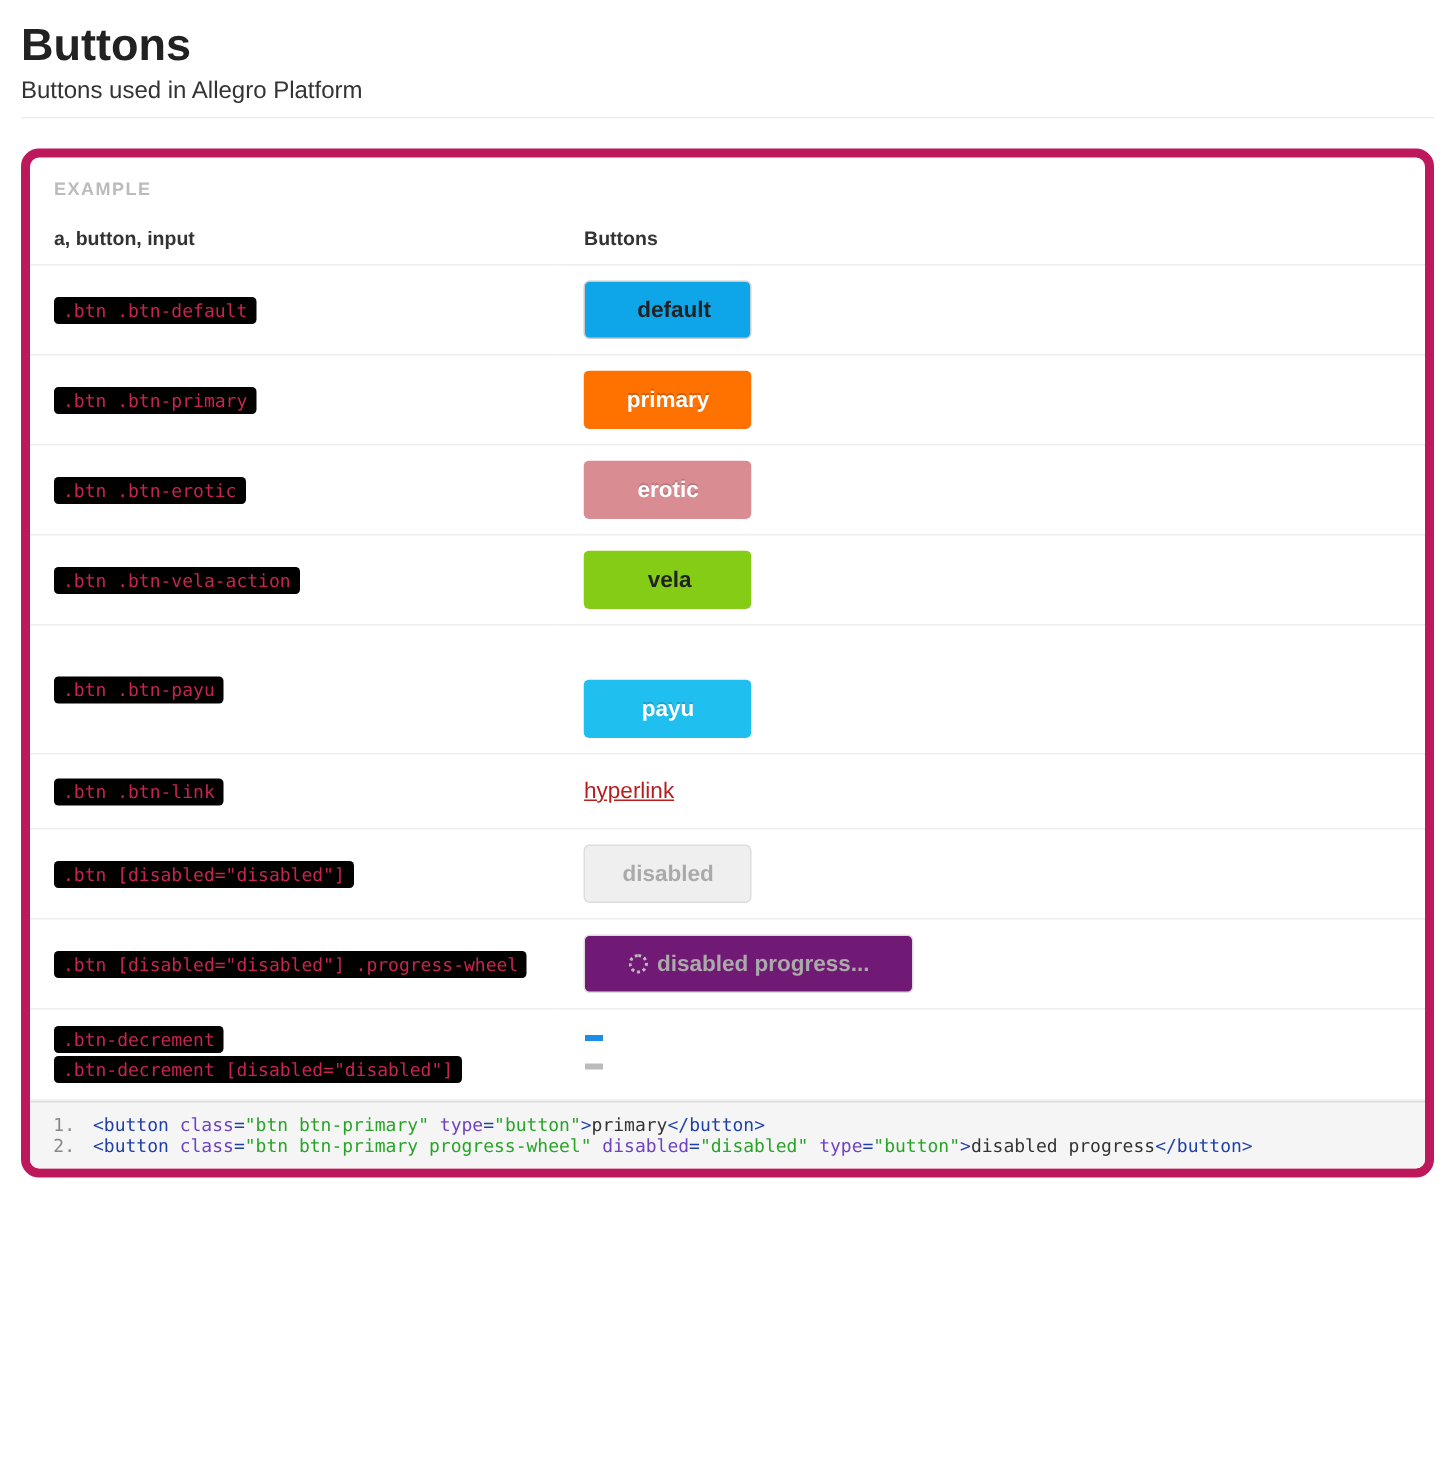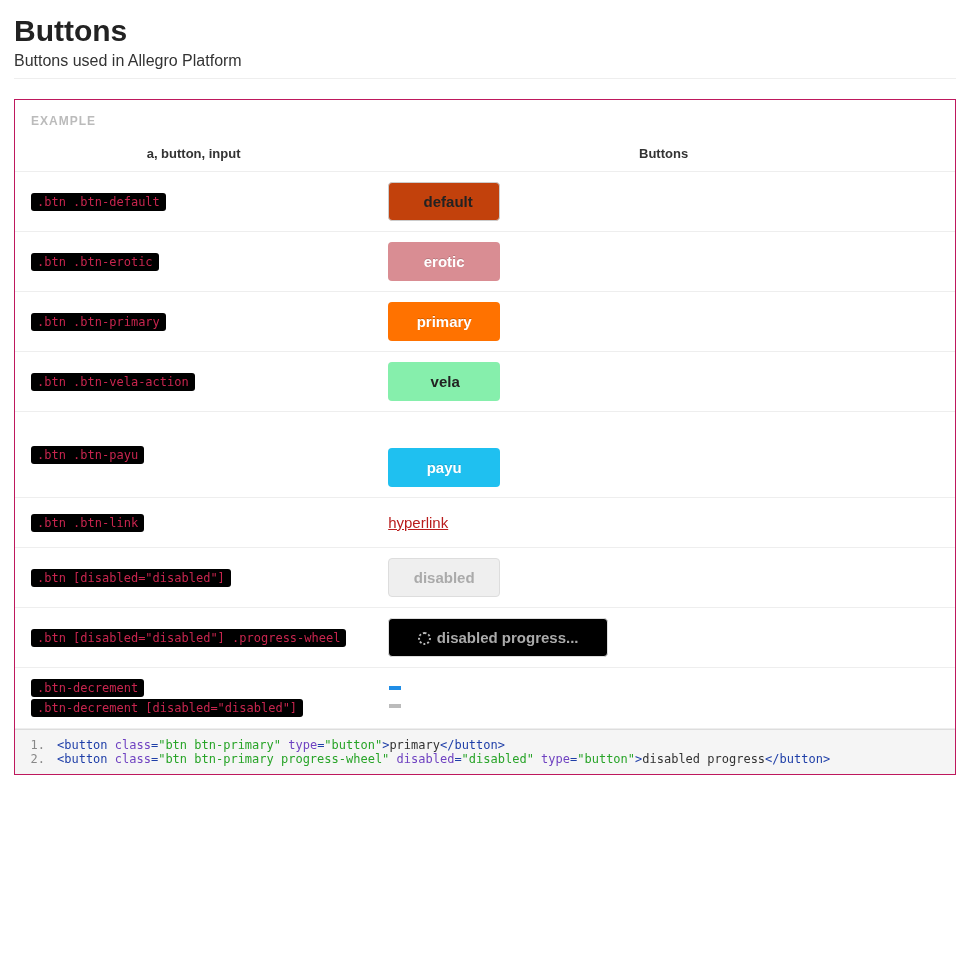--- a/index.html
+++ b/index.html
@@ -20,37 +20,37 @@
     font-weight: 700;
     margin: 0 0 4px 0;
     color: #222;
   }
   .page-subtitle {
     font-size: 16px;
     color: #333;
     margin: 0;
   }
   .example-box {
-    border: 1px solid #be185d;
-    border-radius: 0;
+    border: 6px solid #be185d;
+    border-radius: 12px;
     overflow: hidden;
   }
   .example-label {
     font-size: 12px;
     font-weight: 700;
     letter-spacing: 1px;
     color: #bbb;
     padding: 14px 16px 10px 16px;
   }
   table.buttons-table {
     width: 100%;
     border-collapse: collapse;
   }
   table.buttons-table th {
-    text-align: center;
+    text-align: left;
     font-size: 13px;
     font-weight: 700;
     padding: 8px 16px 10px 16px;
     border-bottom: 1px solid #eee;
   }
   table.buttons-table td {
     padding: 10px 16px;
     border-bottom: 1px solid #eee;
     vertical-align: middle;
   }
@@ -74,37 +74,37 @@
     text-align: center;
     padding: 10px 18px;
     font-size: 15px;
     font-weight: 700;
     border-radius: 4px;
     border: 1px solid transparent;
     cursor: pointer;
     font-family: inherit;
   }
   .btn-default {
-    background: #c2410c;
+    background: #0ea5e9;
     color: #222;
     border-color: #ccc;
     padding-left: 26px;
   }
   .btn-primary {
     background: #ff7200;
     color: #fff;
     text-shadow: 0 -1px 0 rgba(0,0,0,0.2);
   }
   .btn-erotic {
     background: #d98d93;
     color: #fff;
     text-shadow: 0 -1px 0 rgba(0,0,0,0.15);
   }
   .btn-vela {
-    background: #86efac;
+    background: #84cc16;
     color: #222;
     padding-left: 20px;
   }
   .btn-payu {
     background: #1fc0f0;
     color: #fff;
     text-shadow: 0 -1px 0 rgba(0,0,0,0.15);
     margin-top: 26px;
   }
   .btn-link {
@@ -115,21 +115,21 @@
     padding: 6px 0;
     min-width: auto;
   }
   .btn-disabled {
     background: #efefef;
     color: #aaa;
     border: 1px solid #ddd;
     cursor: default;
   }
   .btn-disabled-progress {
-    background: #000000;
+    background: #701a75;
     color: #aaa;
     border: 1px solid #ddd;
     min-width: 220px;
     cursor: default;
   }
   .spinner {
     display: inline-block;
     width: 13px;
     height: 13px;
     border: 2px dotted #bbb;
@@ -194,27 +194,27 @@
       </tr>
     </thead>
     <tbody>
 
       <tr>
         <td class="col-code"><code class="selector">.btn .btn-default</code></td>
         <td><button class="btn btn-default">default</button></td>
       </tr>
 
       <tr>
+        <td class="col-code"><code class="selector">.btn .btn-primary</code></td>
+        <td><button class="btn btn-primary">primary</button></td>
+      </tr>
+
+      <tr>
         <td class="col-code"><code class="selector">.btn .btn-erotic</code></td>
         <td><button class="btn btn-erotic">erotic</button></td>
-      </tr>
-
-      <tr>
-        <td class="col-code"><code class="selector">.btn .btn-primary</code></td>
-        <td><button class="btn btn-primary">primary</button></td>
       </tr>
 
       <tr>
         <td class="col-code"><code class="selector">.btn .btn-vela-action</code></td>
         <td><button class="btn btn-vela">vela</button></td>
       </tr>
 
       <tr>
         <td class="col-code"><code class="selector">.btn .btn-payu</code></td>
         <td><button class="btn btn-payu">payu</button></td>

